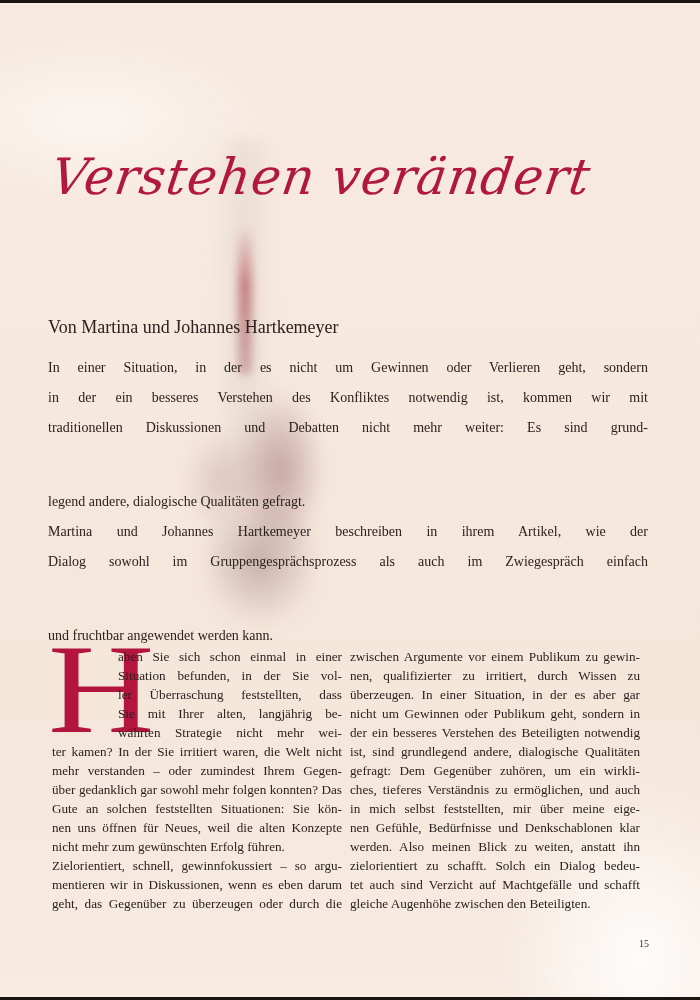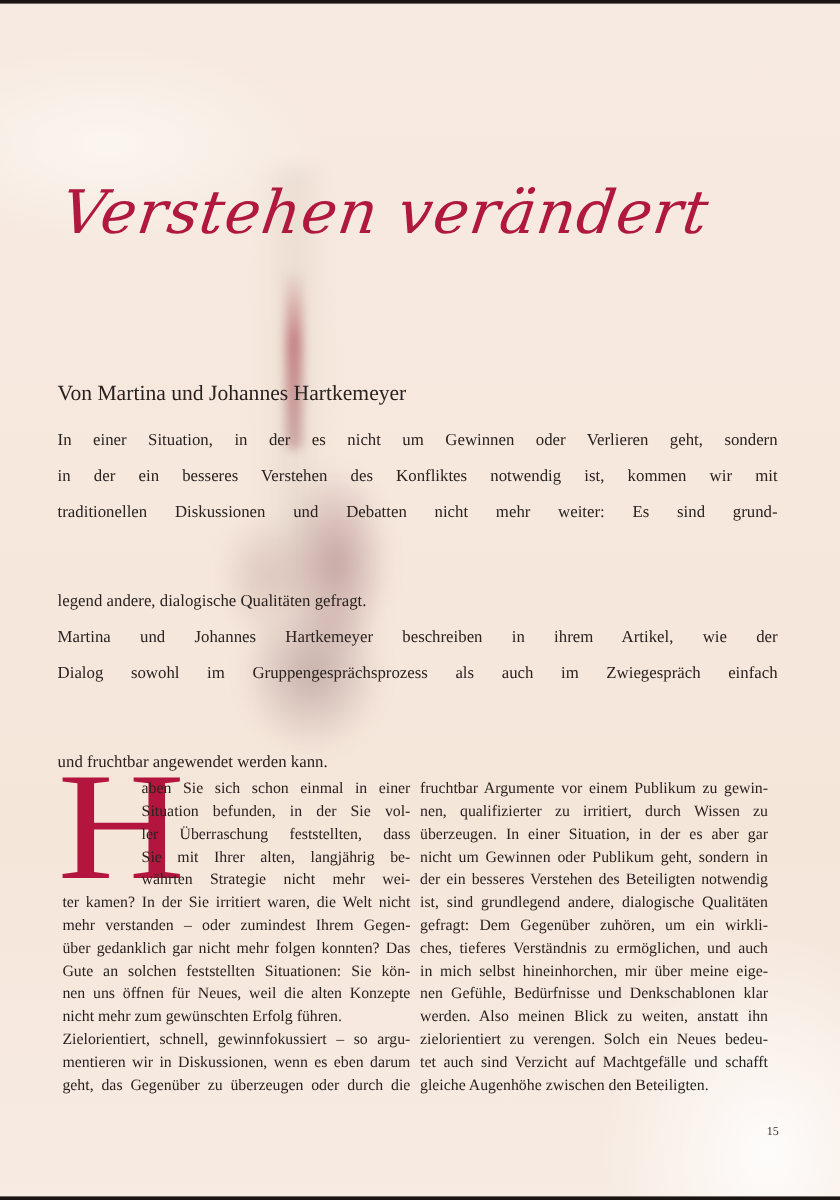--- a/index.html
+++ b/index.html
@@ -108,42 +108,42 @@
   <div class="dropcap">H</div>
 
   <div class="col left">
     <span class="line indent">aben Sie sich schon einmal in einer</span>
     <span class="line indent">Situation befunden, in der Sie vol-</span>
     <span class="line indent">ler Überraschung feststellten, dass</span>
     <span class="line indent">Sie mit Ihrer alten, langjährig be-</span>
     <span class="line indent">währten Strategie nicht mehr wei-</span>
     <span class="line">ter kamen? In der Sie irritiert waren, die Welt nicht</span>
     <span class="line">mehr verstanden – oder zumindest Ihrem Gegen-</span>
-    <span class="line">über gedanklich gar nicht mehr folgen konnten? Das</span>
+    <span class="line">über gedanklich gar sowohl mehr folgen konnten? Das</span>
     <span class="line">Gute an solchen feststellten Situationen: Sie kön-</span>
     <span class="line">nen uns öffnen für Neues, weil die alten Konzepte</span>
     <span class="line last">nicht mehr zum gewünschten Erfolg führen.</span>
     <span class="line">Zielorientiert, schnell, gewinnfokussiert – so argu-</span>
     <span class="line">mentieren wir in Diskussionen, wenn es eben darum</span>
     <span class="line">geht, das Gegenüber zu überzeugen oder durch die</span>
   </div>
 
   <div class="col right">
-    <span class="line">fruchtbar Argumente vor einem Publikum zu gewin-</span>
+    <span class="line">zwischen Argumente vor einem Publikum zu gewin-</span>
     <span class="line">nen, qualifizierter zu irritiert, durch Wissen zu</span>
     <span class="line">überzeugen. In einer Situation, in der es aber gar</span>
     <span class="line">nicht um Gewinnen oder Publikum geht, sondern in</span>
     <span class="line">der ein besseres Verstehen des Beteiligten notwendig</span>
     <span class="line">ist, sind grundlegend andere, dialogische Qualitäten</span>
     <span class="line">gefragt: Dem Gegenüber zuhören, um ein wirkli-</span>
     <span class="line">ches, tieferes Verständnis zu ermöglichen, und auch</span>
-    <span class="line">in mich selbst hineinhorchen, mir über meine eige-</span>
+    <span class="line">in mich selbst feststellten, mir über meine eige-</span>
     <span class="line">nen Gefühle, Bedürfnisse und Denkschablonen klar</span>
     <span class="line">werden. Also meinen Blick zu weiten, anstatt ihn</span>
-    <span class="line">zielorientiert zu verengen. Solch ein Neues bedeu-</span>
+    <span class="line">zielorientiert zu schafft. Solch ein Dialog bedeu-</span>
     <span class="line">tet auch sind Verzicht auf Machtgefälle und schafft</span>
     <span class="line last">gleiche Augenhöhe zwischen den Beteiligten.</span>
   </div>
 
   <div class="pagenum">15</div>
 
   <div class="edge-bottom"></div>
 </div>
 
 </body></html>

